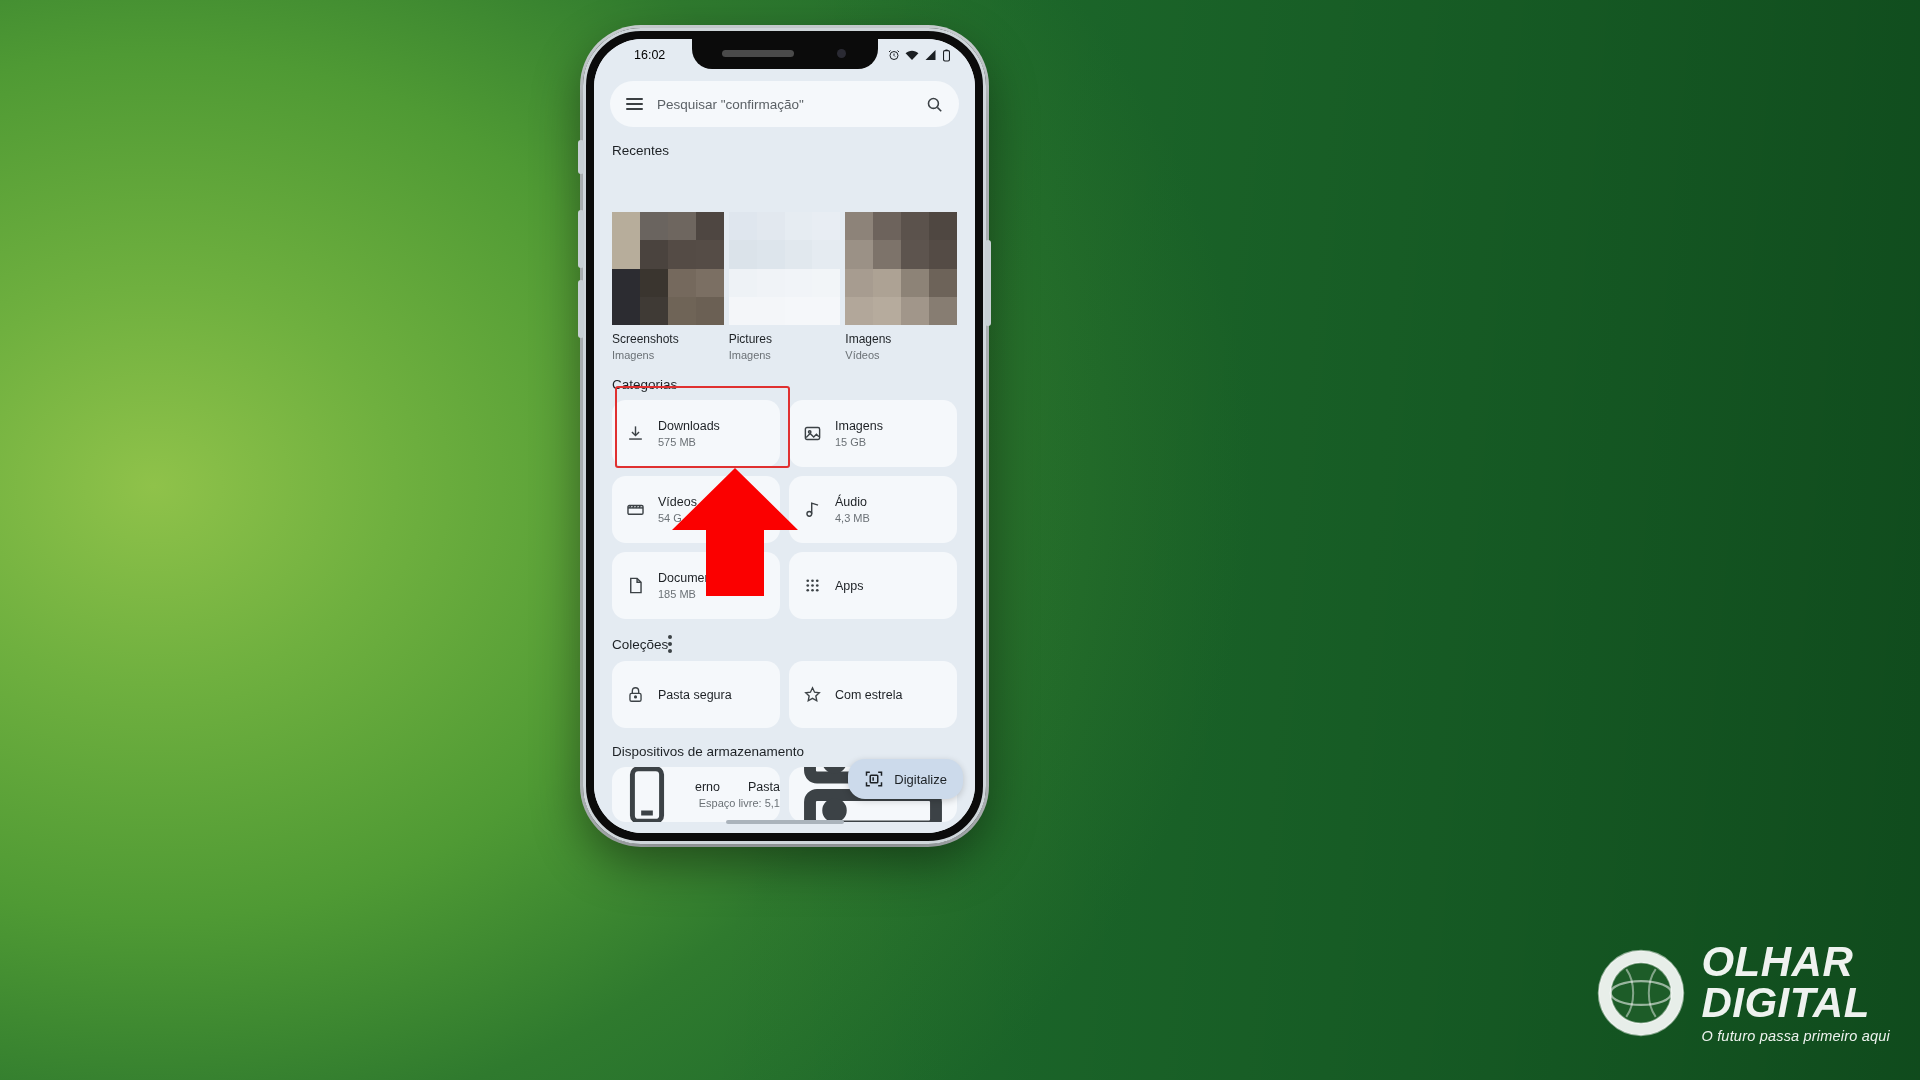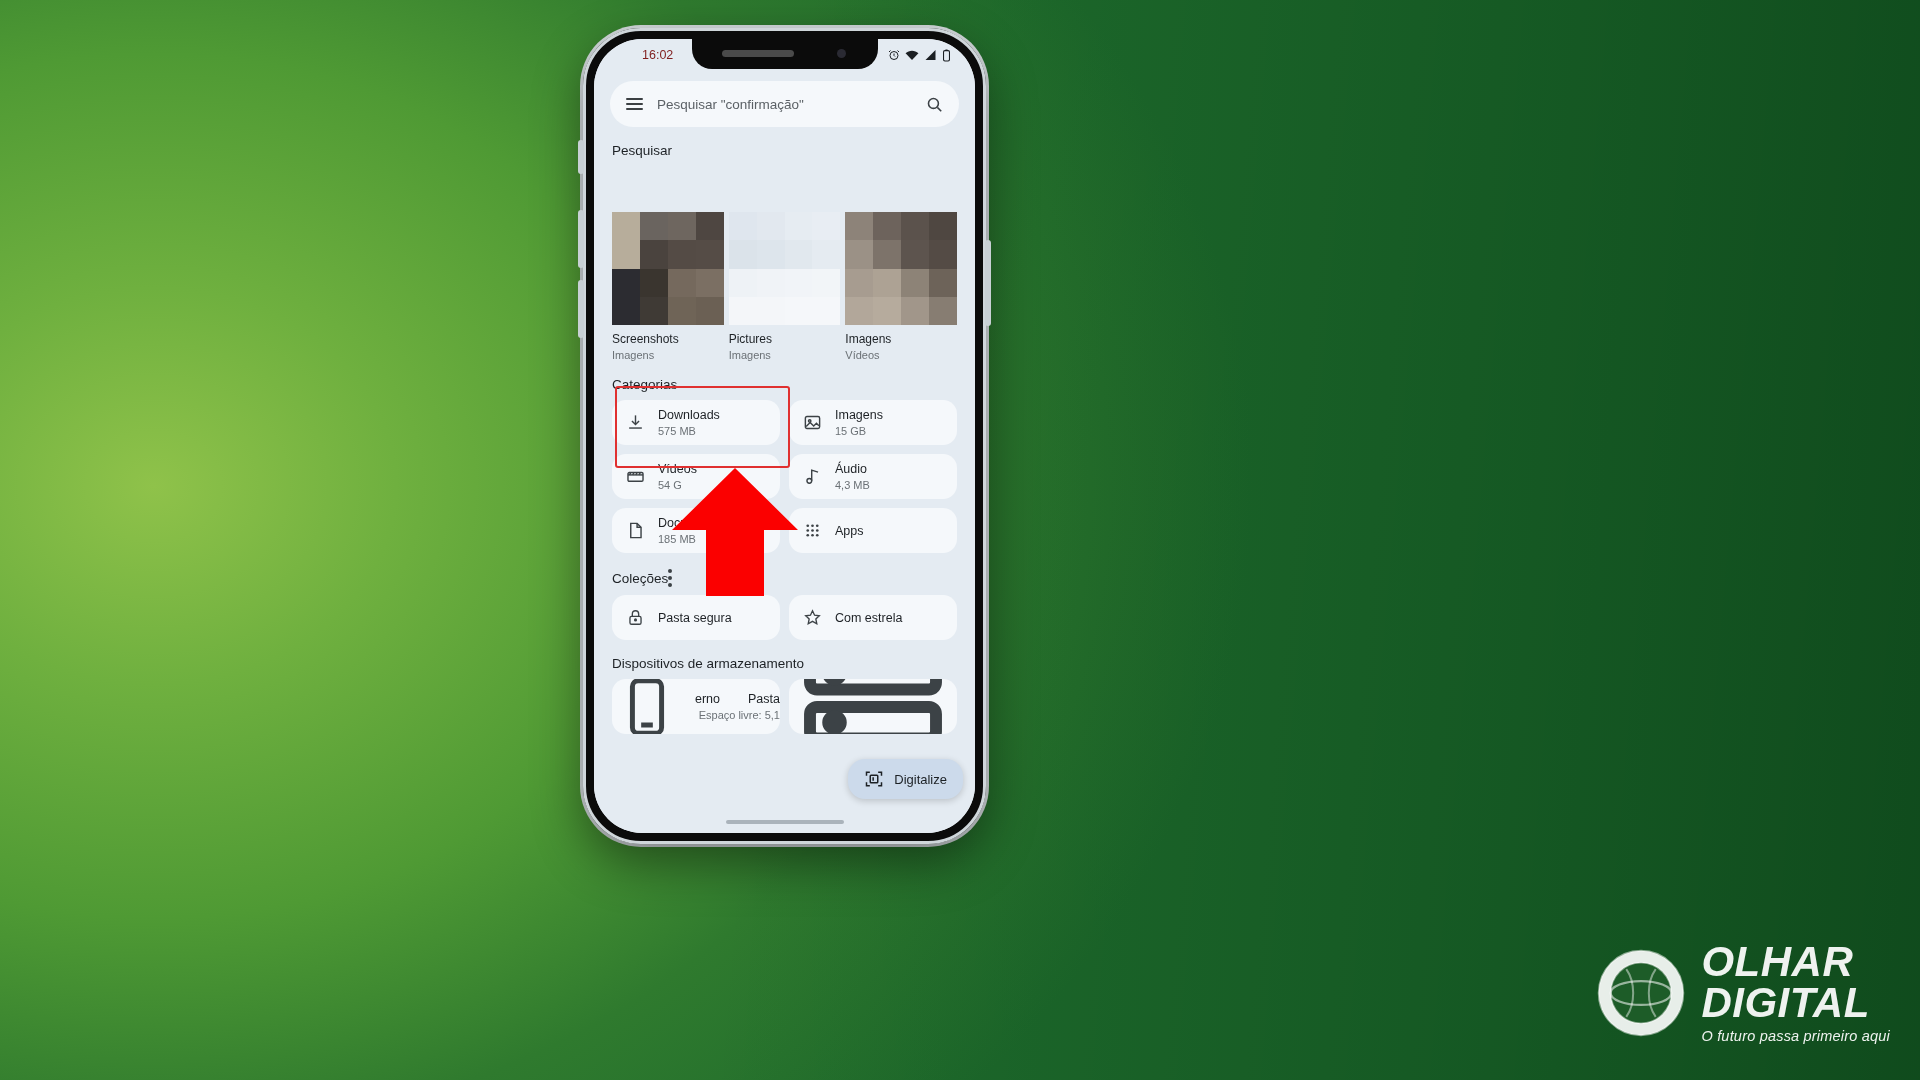--- a/index.html
+++ b/index.html
@@ -40,23 +40,23 @@
   .notch {
     position:absolute; left:50%; transform:translateX(-50%); top:0;
     width:186px; height:30px; background:#0b0b0b;
     border-bottom-left-radius:20px; border-bottom-right-radius:20px; z-index:40;
   }
   .notch .speaker { position:absolute; left:30px; top:11px; width:72px; height:7px; background:#4a4a4a; border-radius:4px; }
   .notch .cam { position:absolute; right:32px; top:10px; width:9px; height:9px; background:#2a2a33; border-radius:50%; }
 
   
   .statusbar {
-    position:absolute; top:0; left:16px; right:0; height:32px; z-index:30;
+    position:absolute; top:0; left:8px; right:0; height:32px; z-index:30;
     display:flex; align-items:center; justify-content:space-between;
-    padding:0 16px; font-size:12.5px; color:#7f1d1d; font-weight:500;
+    padding:0 16px; font-size:12.5px; color:#000000; font-weight:500;
   }
   .status-left { padding-left:16px; }
   .status-right { display:flex; align-items:center; gap:5px; padding-right:8px; }
   .sicon { display:block; }
 
   
   .content { position:absolute; inset:0; background:#e4ebf2; padding-top:32px; }
 
   .searchbar {
     margin:10px 16px 0 16px; height:46px; background:#f5f8fb; border-radius:24px;
@@ -77,21 +77,21 @@
   .recents { display:flex; gap:5px; padding:0 18px; }
   .recent { flex:1 1 0; min-width:0;margin-top:46px; }
   .thumb { width:100%; height:113px; overflow:hidden; display:grid; grid-template-columns:repeat(4,1fr); grid-template-rows:repeat(4,1fr); }
   .thumb span { display:block; }
   .recent-name { font-size:12px; color:#1d2125; margin-top:7px; }
   .recent-sub { font-size:11px; color:#6b7176; margin-top:3px; }
 
   
   .grid { display:grid; grid-template-columns:1fr 1fr; gap:9px; padding:0 18px; }
   .card {
-    background:#f5f8fb; border-radius:14px; height:45px;
+    background:#f5f8fb; border-radius:14px; height:67px;
     display:flex; align-items:center; padding:0 14px; gap:13px; position:relative;
   }
   .card .ic { width:19px; height:19px; flex:0 0 auto; color:#3c4246; }
   .card .txt { min-width:0; }
   .card .cname { font-size:12.5px; color:#1d2125; white-space:nowrap; }
   .card .csub { font-size:11px; color:#6b7176; margin-top:3px; white-space:nowrap; }
 
   
   .highlight {
     position:absolute; left:615px; top:386px; width:175px; height:82px;
@@ -179,21 +179,21 @@
             <i></i>
             <i></i>
           </div>
         <div class="search-text">Pesquisar "confirmação"</div>
         <svg class="magnifier" viewBox="0 0 24 24" fill="none" stroke="#3c4246" stroke-width="2.2">
           <circle cx="10.5" cy="10.5" r="7"></circle>
             <path d="m16 16 5.5 5.5"></path>
         </svg>
       </div>
 
-      <div class="section-title">Pesquisar</div>
+      <div class="section-title">Recentes</div>
       <div class="recents">
         <div class="recent">
           <div class="thumb">
             <span style="background:#b7ad9b"></span>
               <span style="background:#6a645f"></span>
               <span style="background:#6e665f"></span>
               <span style="background:#4e4641"></span>
             <span style="background:#b7ad9b"></span>
               <span style="background:#4a433e"></span>
               <span style="background:#544b45"></span>

